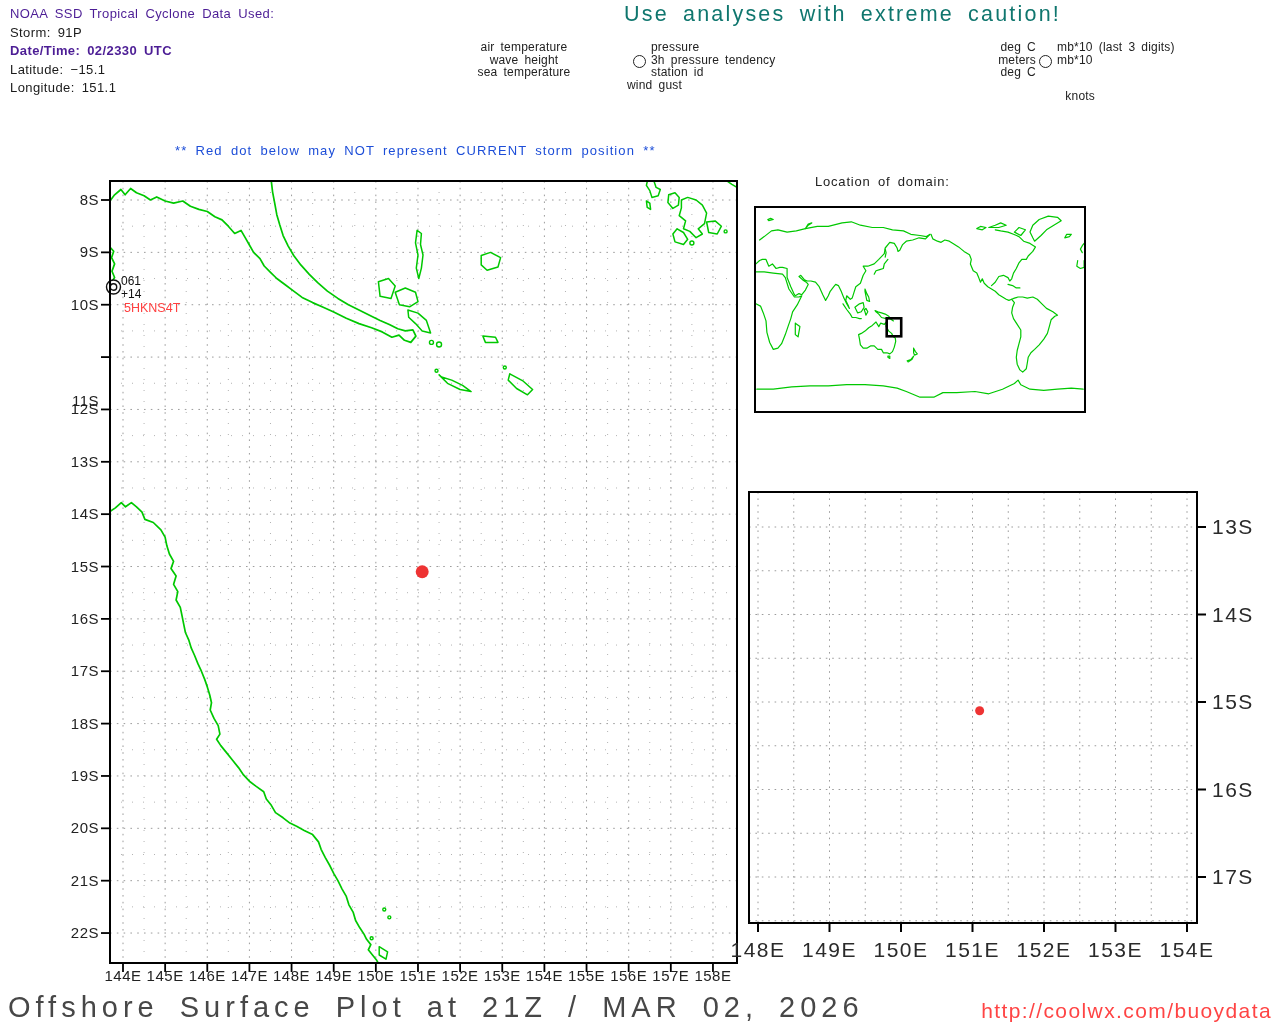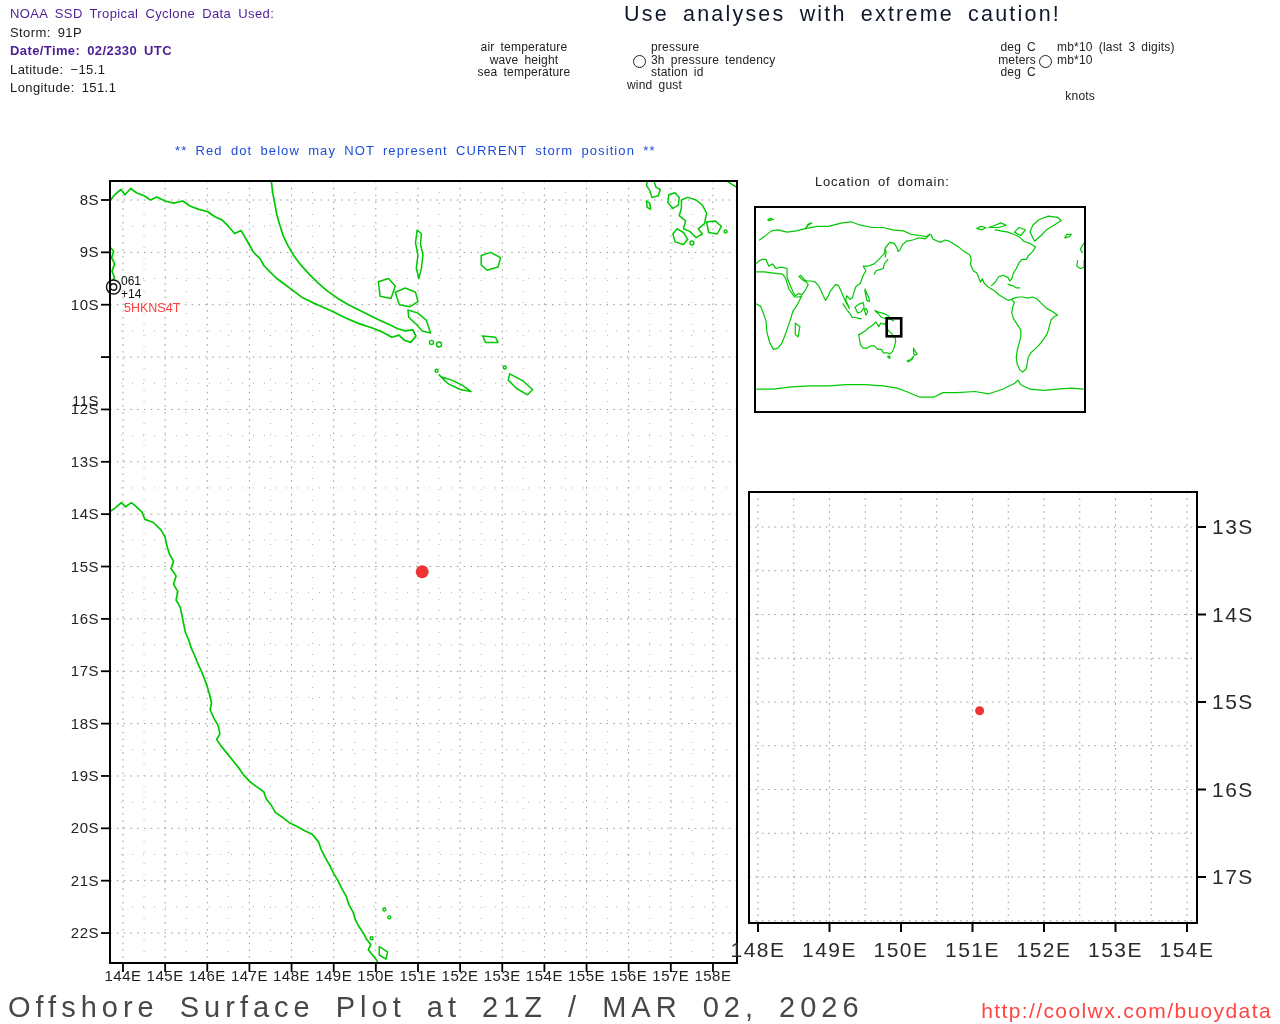--- a/index.html
+++ b/index.html
@@ -2,21 +2,21 @@
 <html><head>
 <meta charset="utf-8">
 <style>
   html,body{margin:0;padding:0;background:#fff;}
   body{width:1280px;height:1024px;overflow:hidden;position:relative;
        font-family:"Liberation Sans","DejaVu Sans",sans-serif;color:#1a1a1a;}
   .abs{position:absolute;white-space:nowrap;}
   .red{color:#4c1d95;}
   .b{font-weight:bold;}
   #header-block{left:10px;top:5px;font-size:13px;line-height:18.6px;letter-spacing:.4px;word-spacing:3px;}
-  #caution-banner{left:624px;top:2px;font-size:21.5px;letter-spacing:2.2px;word-spacing:6px;color:#0f172a;}
+  #caution-banner{left:624px;top:2px;font-size:21.5px;letter-spacing:2.2px;word-spacing:6px;color:#0f766e;}
   .leg{font-size:12px;line-height:12.6px;letter-spacing:.2px;word-spacing:2.5px;color:#222;}
   .leg-circle{width:13px;height:13px;border:1.4px solid #222;border-radius:50%;box-sizing:border-box;background:#fff;}
   #storm-warning{left:175px;top:143px;font-size:13px;letter-spacing:1.1px;word-spacing:3.5px;color:#1d4ed8;}
   #inset-title{left:815px;top:174px;font-size:13px;letter-spacing:.8px;word-spacing:3px;color:#222;}
   .axis-main{font-size:15px;letter-spacing:.5px;color:#222;}
   .axis-zoom{font-size:21px;letter-spacing:1.5px;color:#2a2a2a;}
   #footer-title{left:8px;top:991px;font-size:29px;letter-spacing:5px;word-spacing:8px;color:#474747;}
   #footer-url{right:8px;top:999px;font-size:21px;letter-spacing:1.4px;color:#ff4444;}
   svg{position:absolute;overflow:visible;}
   svg text{font-family:"Liberation Sans","DejaVu Sans",sans-serif;}

